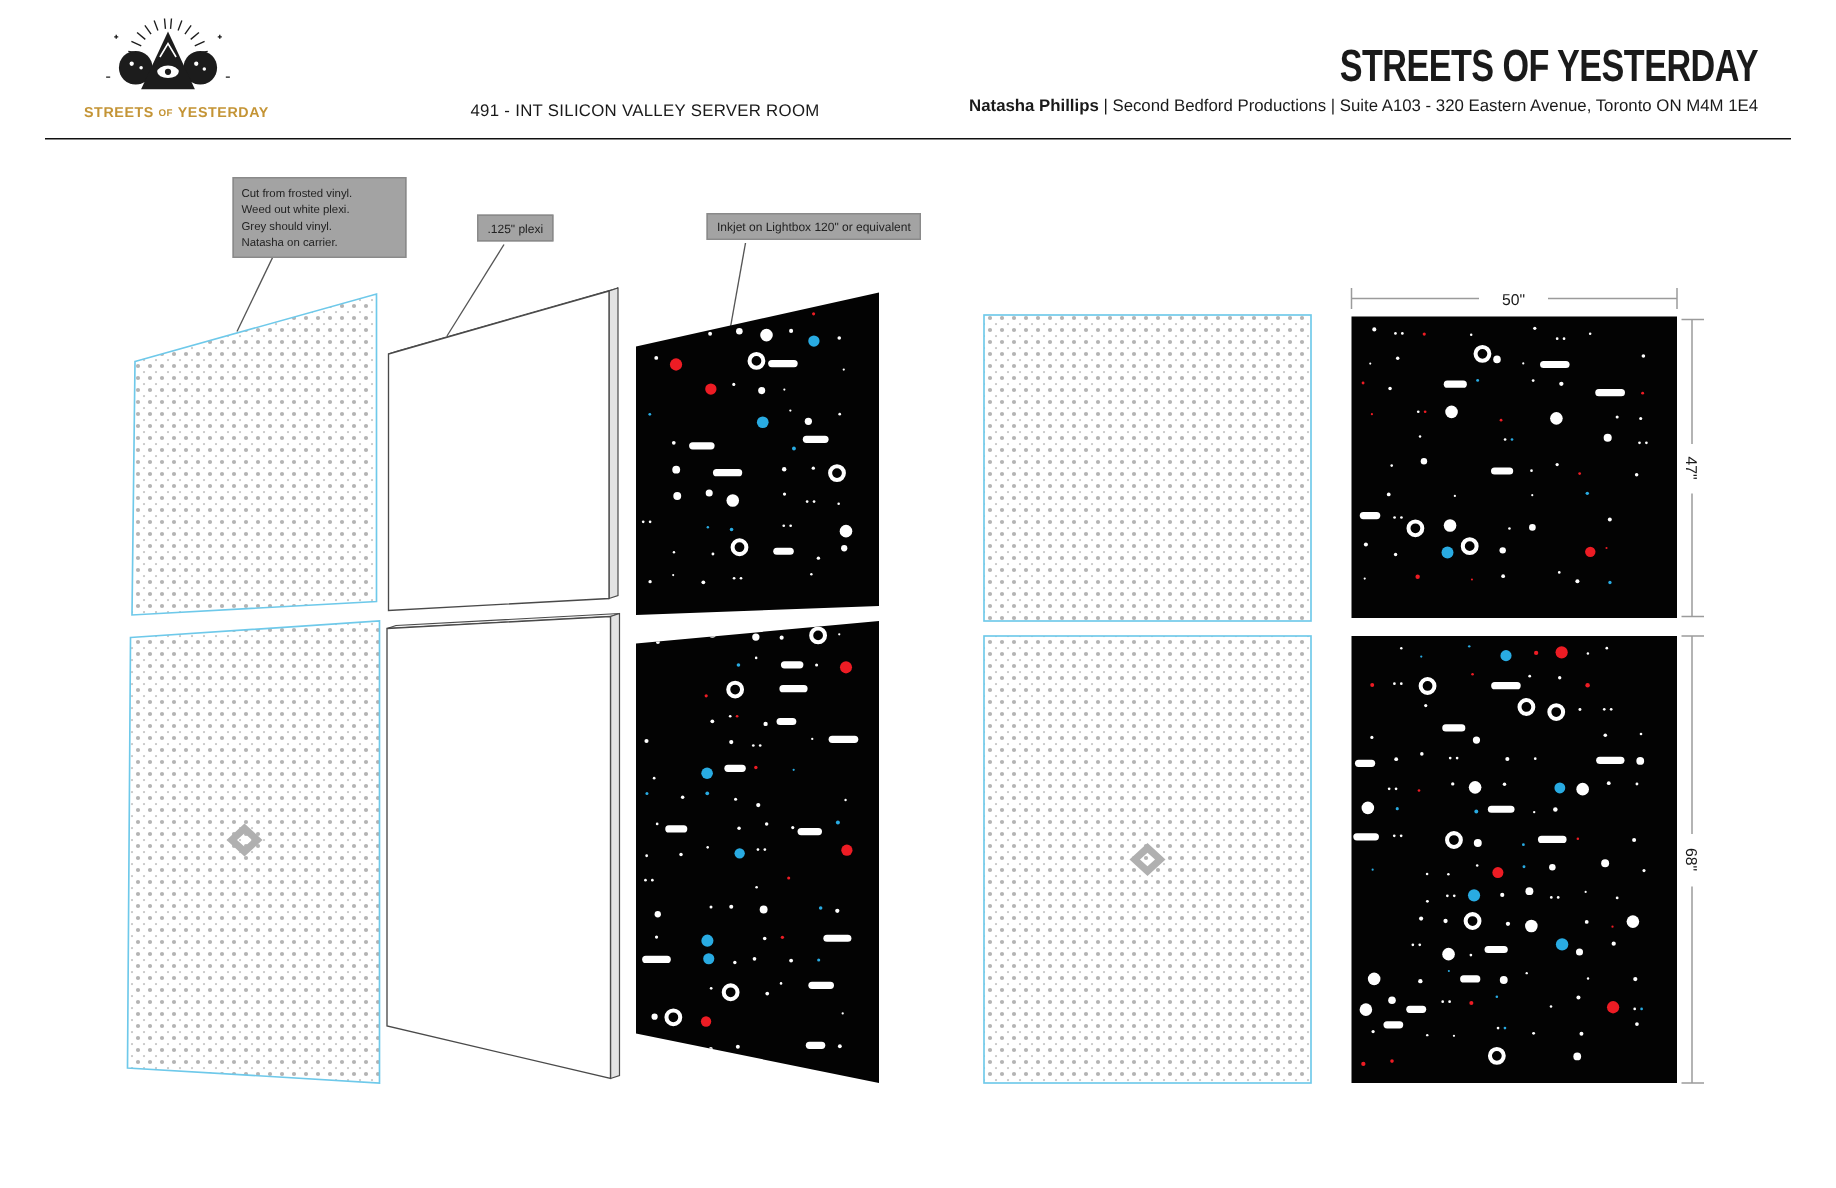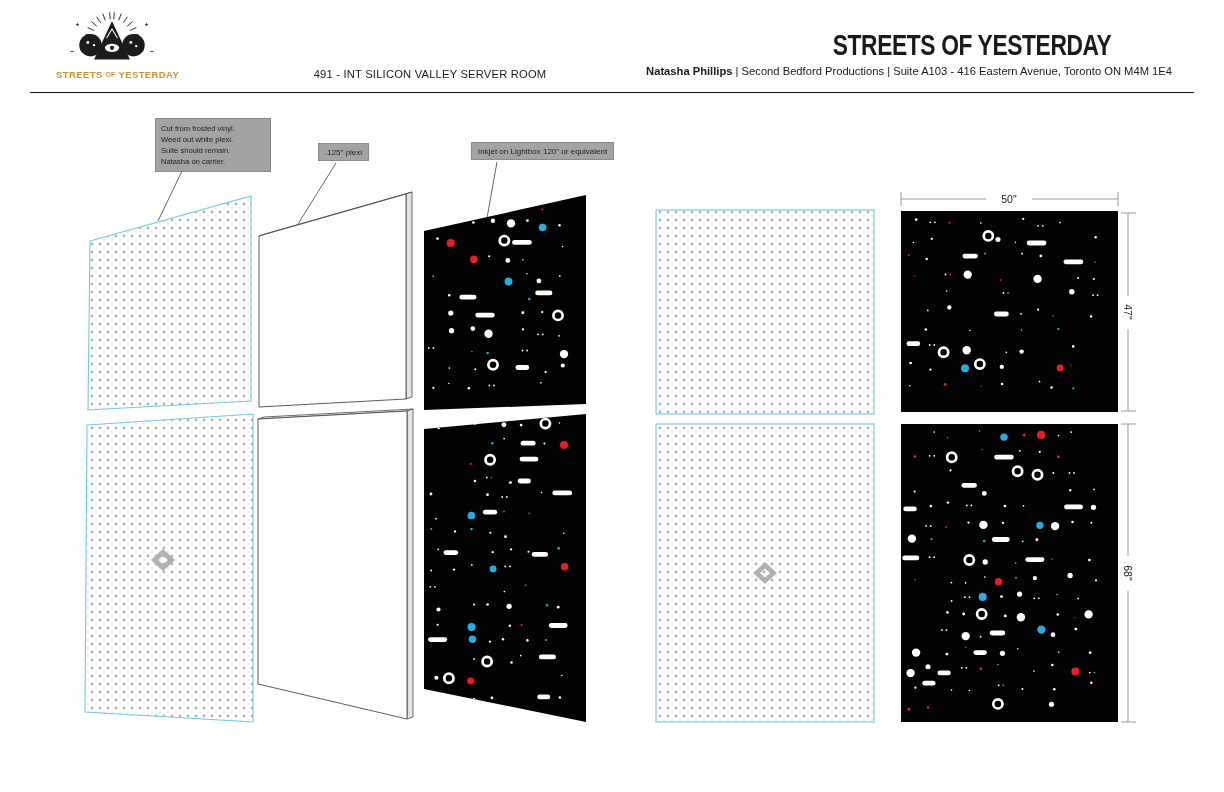--- a/index.html
+++ b/index.html
@@ -8,21 +8,21 @@
 
   
   #logo-block{position:absolute;left:56px;top:12px;width:112px;text-align:center;}
   #logo-wordmark{margin-top:1px;color:#c49435;font-weight:bold;font-size:9.5px;
        letter-spacing:.4px;white-space:nowrap;display:flex;align-items:center;justify-content:flex-start;gap:3px;}
   #logo-wordmark .of{font-size:6.5px;}
 
   #scene-title{position:absolute;left:280px;top:68px;width:300px;text-align:center;
        font-size:11.2px;letter-spacing:.2px;}
 
-  #header-right{position:absolute;right:52px;top:30px;text-align:center;}
+  #header-right{position:absolute;right:52px;top:30px;text-align:right;}
   #production-title{font-size:30px;font-weight:bold;letter-spacing:-.5px;line-height:1;
        transform:scaleX(.76);transform-origin:100% 50%;white-space:nowrap;}
   #contact-line{margin-top:5px;font-size:11.2px;white-space:nowrap;}
   #contact-line b{font-weight:bold;}
 
   #header-rule{position:absolute;left:30px;top:92px;width:1164px;border-top:1.6px solid #101010;}
 
   
   .callout{position:absolute;border:1px solid #8a8a8a;background:#a3a3a3;color:#222;z-index:3;}
   #callout-vinyl{left:155px;top:118px;width:104px;font-size:7.6px;line-height:1.45;padding:4px 5px;}
@@ -79,30 +79,30 @@
     <span>YESTERDAY</span>
   </div>
 </div>
 
 <div id="scene-title">491 - INT SILICON VALLEY SERVER ROOM</div>
 
 <div id="header-right">
   <div id="production-title">STREETS OF YESTERDAY</div>
   <div id="contact-line">
     <b>Natasha Phillips</b>
-    <span>| Second Bedford Productions | Suite A103 - 416 Eastern Avenue, Toronto ON M4M 1E4</span>
+    <span>| Second Bedford Productions | Suite A103 - 320 Eastern Avenue, Toronto ON M4M 1E4</span>
   </div>
 </div>
 
 <div id="header-rule"></div>
 
 <div id="callout-vinyl" class="callout">
   <div>Cut from frosted vinyl.</div>
   <div>Weed out white plexi.</div>
-  <div>Suite should remain.</div>
+  <div>Grey should vinyl.</div>
   <div>Natasha on carrier.</div>
 </div>
 <div id="callout-plexi" class="callout single">.125" plexi</div>
 <div id="callout-inkjet" class="callout single">Inkjet on Lightbox 120" or equivalent</div>
 
 <svg id="drawing" width="1224" height="792" viewBox="0 0 1224 792">
   <defs>
     <pattern id="dotpat" width="8" height="8" patternUnits="userSpaceOnUse">
       <circle cx="4" cy="4" r="1.4" fill="#b4b4b4"></circle>
       <circle cx="0" cy="0" r="0.75" fill="#c6c6c6"></circle>

